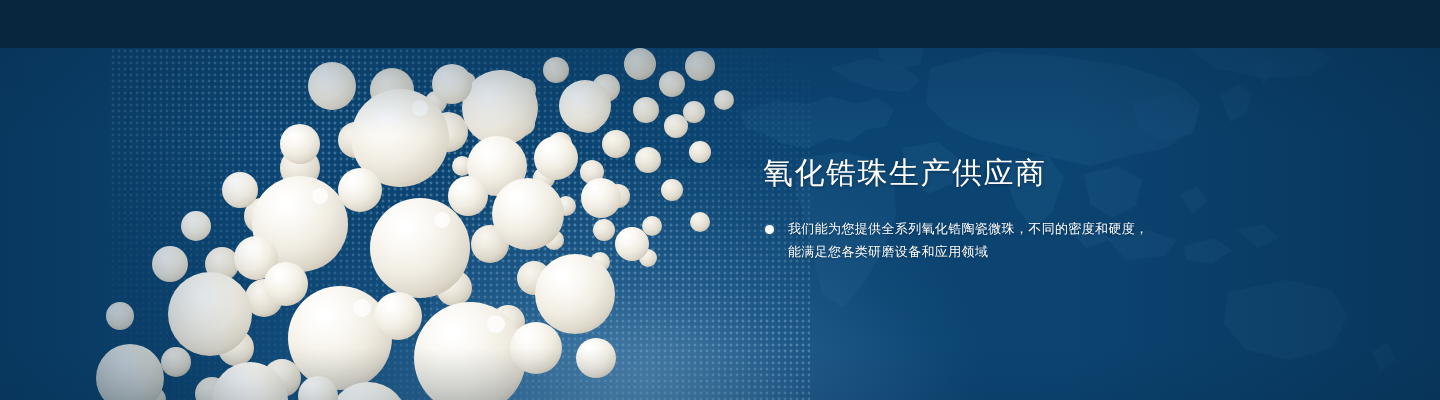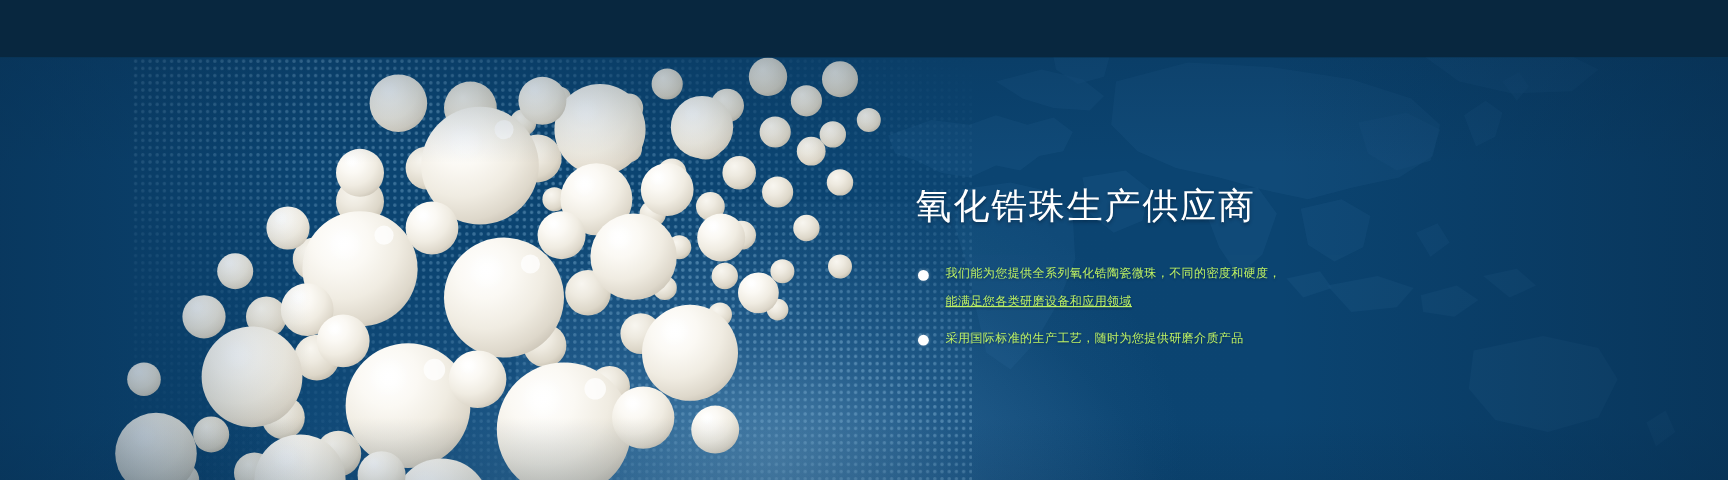--- a/index.html
+++ b/index.html
@@ -99,37 +99,37 @@
     letter-spacing: 1.5px;
     margin: 0 0 26px 0;
     text-shadow: 0 1px 3px rgba(0,20,40,0.45);
     white-space: nowrap;
   }
   .points { list-style: none; margin: 0; padding: 0; }
   .point {
     position: relative;
     padding-left: 25px;
     margin-bottom: 9px;
-    color: #bef264;
-    font-size: 10px;
+    color: #ffffff;
+    font-size: 13px;
     line-height: 22px;
     letter-spacing: 0.35px;
     text-shadow: 0 1px 2px rgba(0,16,34,0.40);
   }
   .point:last-child { margin-bottom: 0; }
   .dot {
     position: absolute;
     left: 2px; top: 7px;
     width: 9px; height: 9px;
     border-radius: 50%;
     background: #ffffff;
     box-shadow: 0 0 3px rgba(255,255,255,0.35);
   }
   .point-line { display: block; }
-  .point-line + .point-line { margin-top: 1px; text-decoration: underline; }
+  .point-line + .point-line { margin-top: 1px; }
 </style>
 </head>
 <body>
 
 <div class="banner">
 
   <div class="bg-base"></div>
   <div class="bg-glow"></div>
   <div class="bg-glow2"></div>
 
@@ -404,20 +404,16 @@
 
   <div class="copy">
     <h1 class="headline">氧化锆珠生产供应商</h1>
 
     <ul class="points">
       <li class="point">
         <span class="dot"></span>
         <span class="point-line">我们能为您提供全系列氧化锆陶瓷微珠，不同的密度和硬度，</span>
         <span class="point-line">能满足您各类研磨设备和应用领域</span>
       </li>
-      <li class="point">
-        <span class="dot"></span>
-        <span class="point-line">采用国际标准的生产工艺，随时为您提供研磨介质产品</span>
-      </li>
     </ul>
   </div>
 
 </div>
 
 </body></html>

